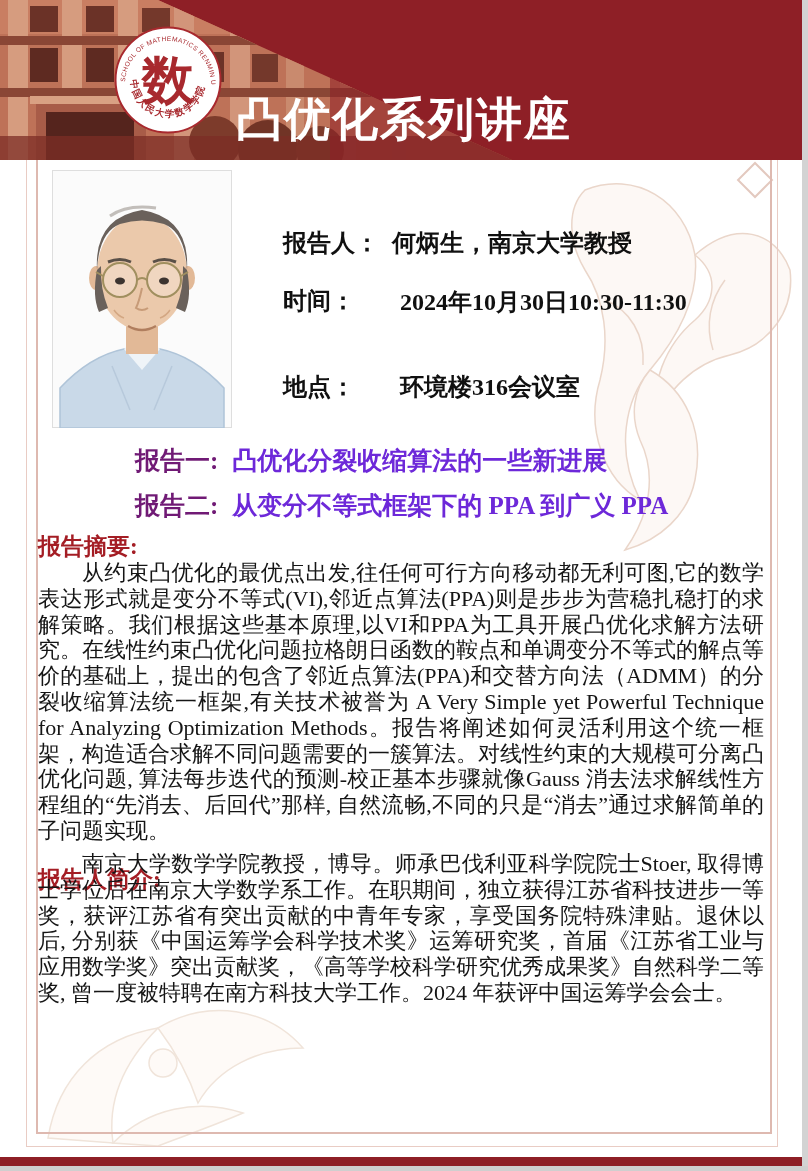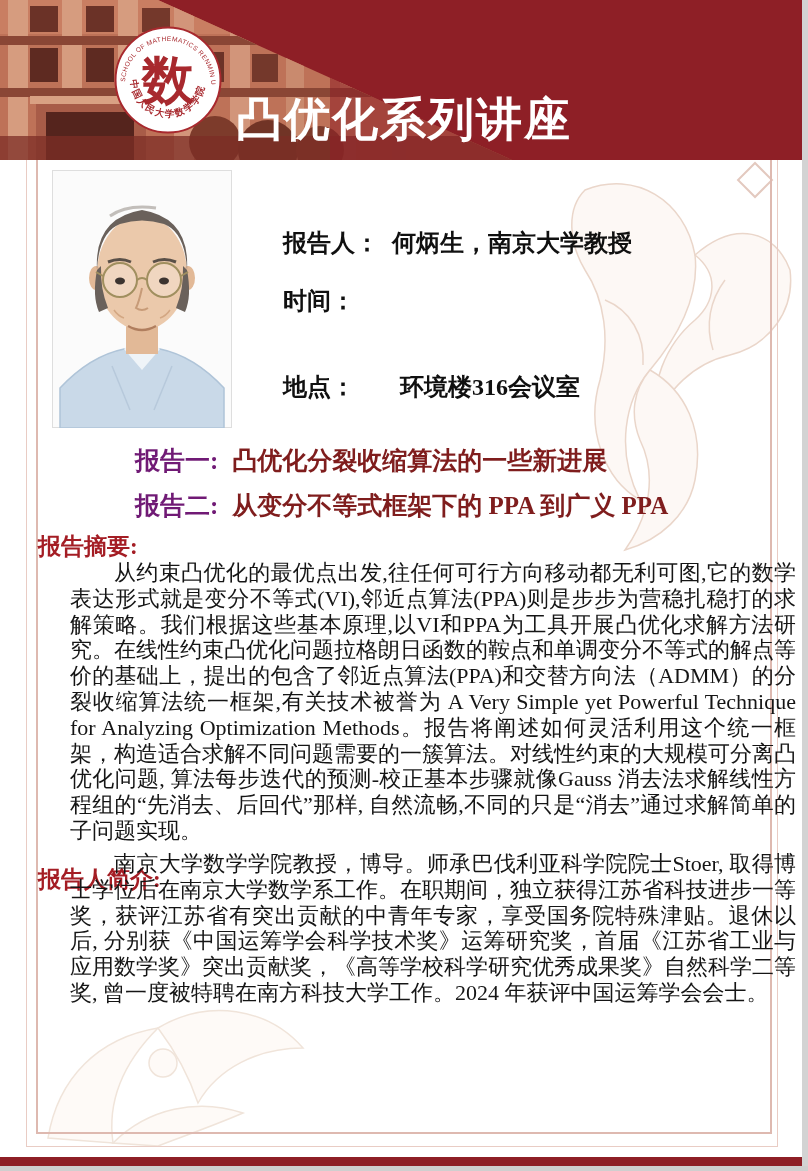--- a/index.html
+++ b/index.html
@@ -43,28 +43,28 @@
   .row-time{left:283px;top:286px;}
   .row-time .info-value{position:absolute;left:117px;top:0;line-height:33px;}
   .row-venue{left:283px;top:372px;}
   .row-venue .info-value{position:absolute;left:117px;top:0;}
 
   
   .talk-row{position:absolute;left:135px;z-index:10;font-weight:bold;font-size:25px;line-height:30px;white-space:nowrap;}
   .talk-1{top:446px;}
   .talk-2{top:491px;}
   .talk-label{color:#701a75;margin-right:14px;}
-  .talk-title{color:#7f1d1d;}
+  .talk-title{color:#6d28d9;}
 
   
   .section-heading{position:absolute;left:38px;z-index:10;color:#A41D24;font-weight:bold;font-size:23px;white-space:nowrap;}
   .abstract-heading{top:531px;}
   .bio-heading{top:864px;}
   .body-text{position:absolute;left:38px;width:726px;z-index:10;color:#151515;
-    font-size:22px;line-height:25.8px;text-align:justify;padding-left:32px;}
+    font-size:22px;line-height:25.8px;text-align:justify;}
   .abstract-text{top:560px;}
   .bio-text{top:851px;}
   .body-text p{margin:0;text-indent:2em;}
 </style>
 </head>
 <body>
 
 <div class="page">
 
   <svg class="floral floral-tr" width="250" height="400" viewBox="0 0 250 400" fill="none">
@@ -173,20 +173,21 @@
   </svg>
 
   <div class="info-row row-speaker">
     <span class="info-label">报告人：</span>
     <span class="info-value">何炳生，南京大学教授</span>
   </div>
 
   <div class="info-row row-time">
     <span class="info-label">时间：</span>
     <span class="info-value">
+      <span style="display:block">2024年10月30日10:30-11:30</span>
     </span>
   </div>
 
   <div class="info-row row-venue">
     <span class="info-label">地点：</span>
     <span class="info-value">环境楼316会议室</span>
   </div>
 
   <div class="talk-row talk-1">
     <span class="talk-label">报告一:</span><span class="talk-title">凸优化分裂收缩算法的一些新进展</span>

